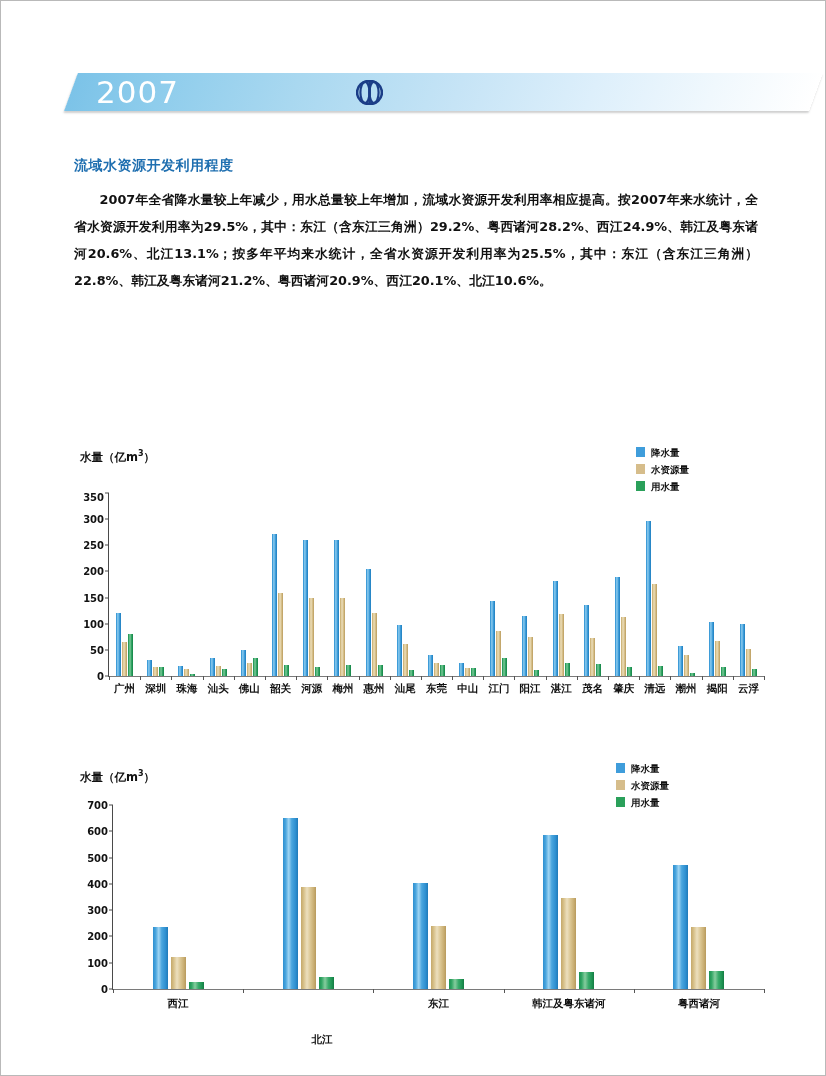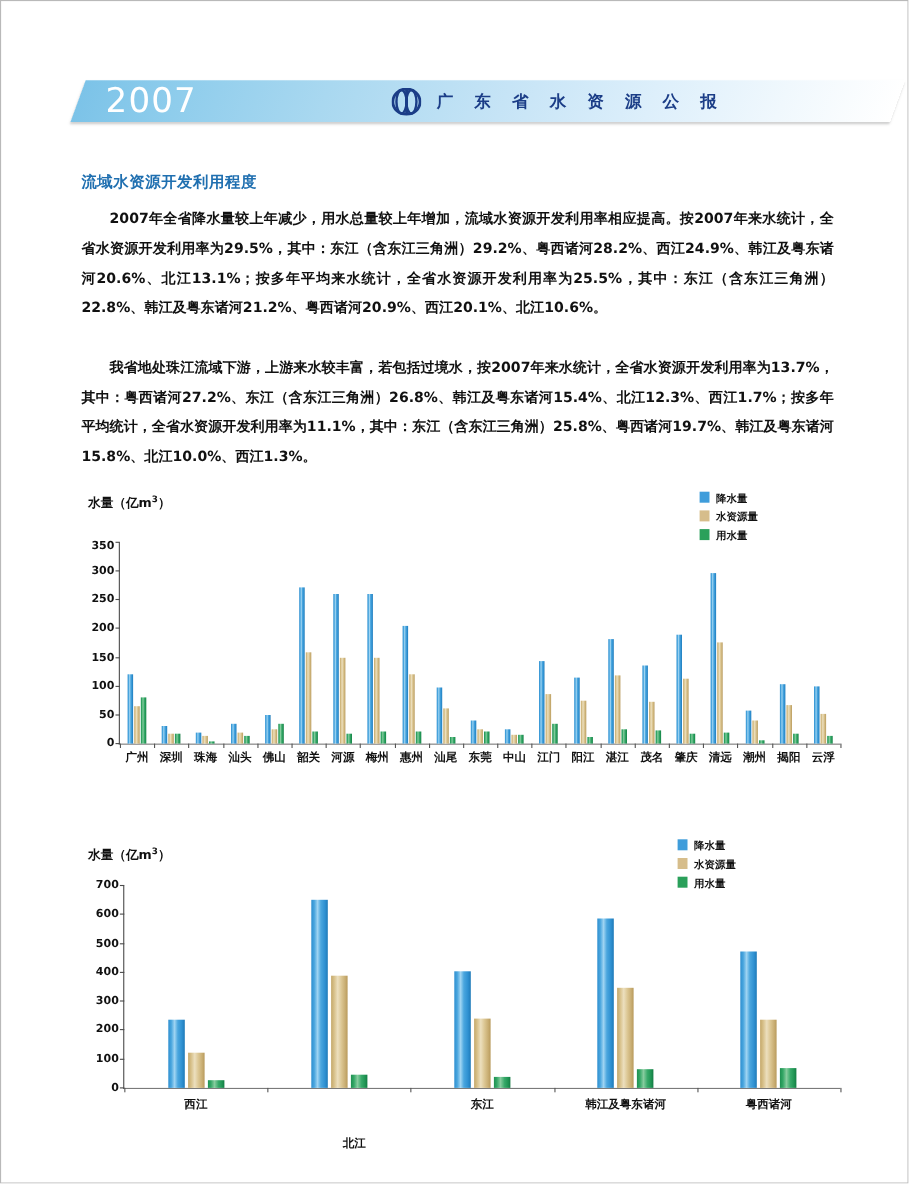--- a/index.html
+++ b/index.html
@@ -188,27 +188,25 @@
     <div class="banner-content">
       <div class="year">2007</div>
       <span class="logo">
         <svg width="27" height="25" viewBox="0 0 27 25">
           <ellipse cx="13.5" cy="12.5" rx="12.4" ry="11.6" fill="none" stroke="#1b3d87" stroke-width="2.6"></ellipse>
           <ellipse cx="9" cy="12.5" rx="4.6" ry="10.6" fill="none" stroke="#1b3d87" stroke-width="2.2"></ellipse>
           <ellipse cx="18" cy="12.5" rx="4.6" ry="10.6" fill="none" stroke="#1b3d87" stroke-width="2.2"></ellipse>
           <rect x="12.3" y="1.6" width="2.6" height="21.8" fill="#1b3d87"></rect>
         </svg>
       </span>
-      <div class="banner-title">广 东 省 水 资 源 公 报</div>
     </div>
   </div>
 
   <div class="section-title">流域水资源开发利用程度</div>
   <div class="para p1">2007年全省降水量较上年减少，用水总量较上年增加，流域水资源开发利用率相应提高。按2007年来水统计，全省水资源开发利用率为29.5%，其中：东江（含东江三角洲）29.2%、粤西诸河28.2%、西江24.9%、韩江及粤东诸河20.6%、北江13.1%；按多年平均来水统计，全省水资源开发利用率为25.5%，其中：东江（含东江三角洲）22.8%、韩江及粤东诸河21.2%、粤西诸河20.9%、西江20.1%、北江10.6%。</div>
-  <div class="para p2">我省地处珠江流域下游，上游来水较丰富，若包括过境水，按2007年来水统计，全省水资源开发利用率为13.7%，其中：粤西诸河27.2%、东江（含东江三角洲）26.8%、韩江及粤东诸河15.4%、北江12.3%、西江1.7%；按多年平均统计，全省水资源开发利用率为11.1%，其中：东江（含东江三角洲）25.8%、粤西诸河19.7%、韩江及粤东诸河15.8%、北江10.0%、西江1.3%。</div>
 
   <div class="chart-box" id="chart1-box" style="left:73px; top:448px; width:700px; height:250px;">
     <div class="chart-ylabel" id="c1-ylabel" style="left:6px; top:0px;"><span>水量（亿m</span><sup>3</sup><span>）</span></div>
     <div class="plot" id="c1-plot" style="left:34px; top:44px; width:656px; height:184px;">
         <div class="ytick" style="top: 183px;">0</div>
         <div class="ytickmark" style="top: 183px;"></div>
         <div class="ytick" style="top: 156.857px;">50</div>
         <div class="ytickmark" style="top: 156.857px;"></div>
         <div class="ytick" style="top: 130.714px;">100</div>
         <div class="ytickmark" style="top: 130.714px;"></div>

